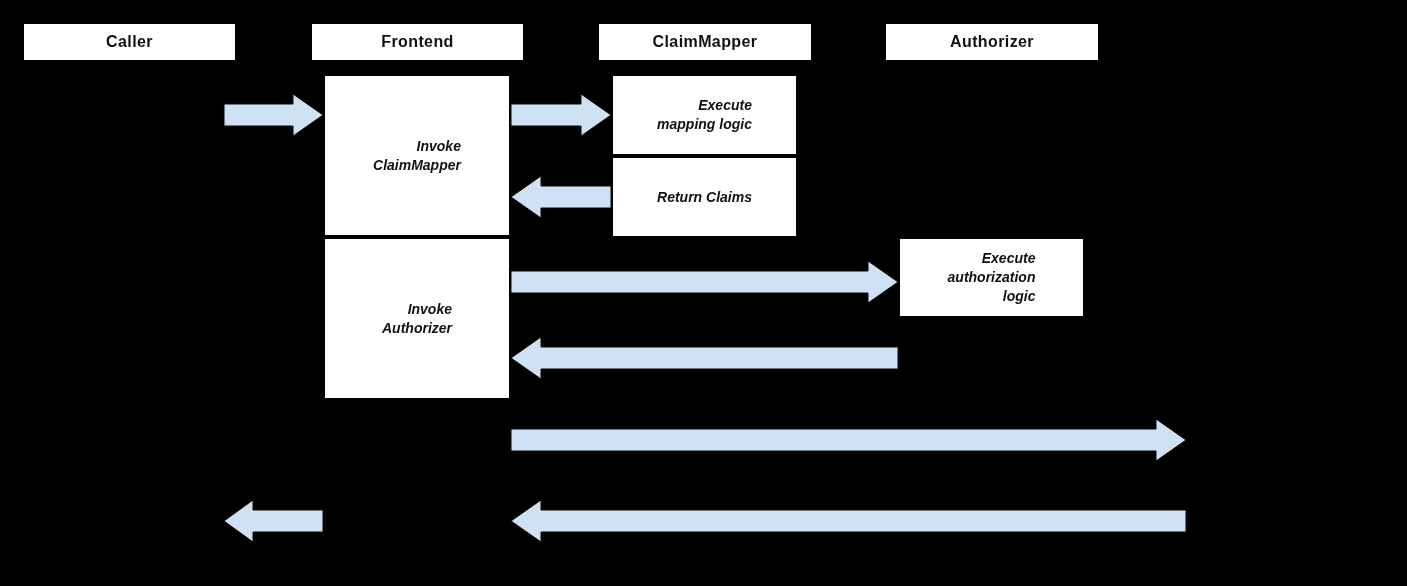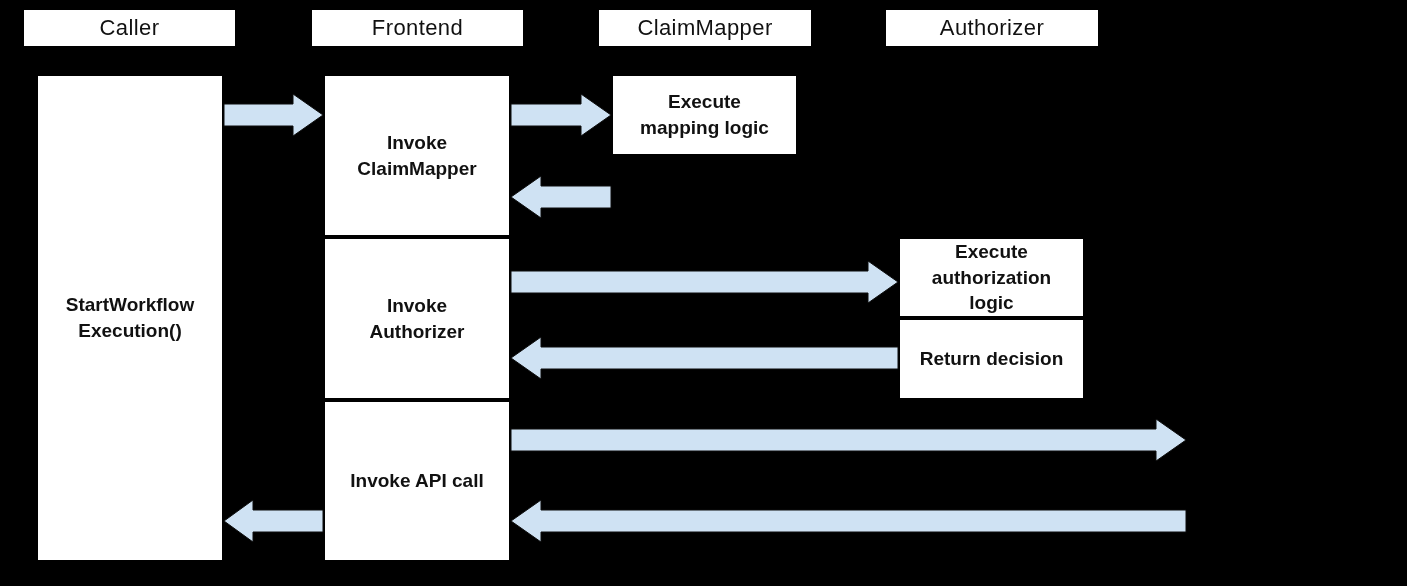--- a/index.html
+++ b/index.html
@@ -7,48 +7,49 @@
   .canvas {
     position: relative;
     width: 1407px;
     height: 586px;
     background: var(--background, #000000);
     font-family: "Liberation Sans", sans-serif;
     overflow: hidden;
   }
   .lane-header {
     position: absolute;
-    top: 8px;
+    top: 22px;
     height: 40px;
     background: var(--box-fill, #ffffff);
     border: 2px solid var(--box-border, #000000);
     box-sizing: border-box;
     display: flex;
     align-items: center;
     justify-content: center;
-    font-size: 22px;
-    font-weight: 400;
+    font-size: 16px;
+    font-weight: 700;
     letter-spacing: 0.4px;
     color: var(--text, #111111);
   }
   .node {
     position: absolute;
     background: var(--box-fill, #ffffff);
     border: 2px solid var(--box-border, #000000);
     box-sizing: border-box;
     display: flex;
     align-items: center;
     justify-content: center;
-    text-align: center;
-    font-size: 19px;
+    text-align: right;
+    font-size: 14px;
     font-weight: bold;
     line-height: 1.35;
     color: var(--text, #111111);
     white-space: pre-line;
     padding: 4px 8px;
+    font-style: italic;
   }
   .arrow-layer {
     position: absolute;
     left: 0; top: 0;
     width: 1407px;
     height: 586px;
     pointer-events: none;
   }
   .arrow {
     fill: var(--arrow-fill, #cfe2f3);
@@ -59,36 +60,33 @@
 </head>
 <body>
 
 <div class="canvas">
 
   <div class="lane-header" style="left:22px; width:215px;">Caller</div>
   <div class="lane-header" style="left:310px; width:215px;">Frontend</div>
   <div class="lane-header" style="left:597px; width:216px;">ClaimMapper</div>
   <div class="lane-header" style="left:884px; width:216px;">Authorizer</div>
 
-  <div class="node" style="left:36px; top:74px; width:188px; height:488px;">StartWorkflow
-Execution()</div>
 
   <div class="node" style="left:323px; top:74px; width:188px; height:163px;">Invoke
 ClaimMapper</div>
   <div class="node" style="left:323px; top:237px; width:188px; height:163px;">Invoke
 Authorizer</div>
-  <div class="node" style="left:323px; top:400px; width:188px; height:162px;">Invoke API call</div>
 
   <div class="node" style="left:611px; top:74px; width:187px; height:82px;">Execute
 mapping logic</div>
+  <div class="node" style="left:611px; top:156px; width:187px; height:82px;">Return Claims</div>
 
   <div class="node" style="left:898px; top:237px; width:187px; height:81px;">Execute
 authorization
 logic</div>
-  <div class="node" style="left:898px; top:318px; width:187px; height:82px;">Return decision</div>
 
 
   <svg class="arrow-layer" viewBox="0 0 1407 586" width="1407" height="586">
     <polygon class="arrow" points="224,104 293,104 293,94 323,115 293,136 293,126 224,126"></polygon>
     <polygon class="arrow" points="511,104 581,104 581,94 611,115 581,136 581,126 511,126"></polygon>
     <polygon class="arrow" points="611,186 541,186 541,176 511,197 541,218 541,208 611,208"></polygon>
     <polygon class="arrow" points="511,271 868,271 868,261 898,282 868,303 868,293 511,293"></polygon>
     <polygon class="arrow" points="898,347 541,347 541,337 511,358 541,379 541,369 898,369"></polygon>
     <polygon class="arrow" points="511,429 1156,429 1156,419 1186,440 1156,461 1156,451 511,451"></polygon>
     <polygon class="arrow" points="1186,510 541,510 541,500 511,521 541,542 541,532 1186,532"></polygon>

